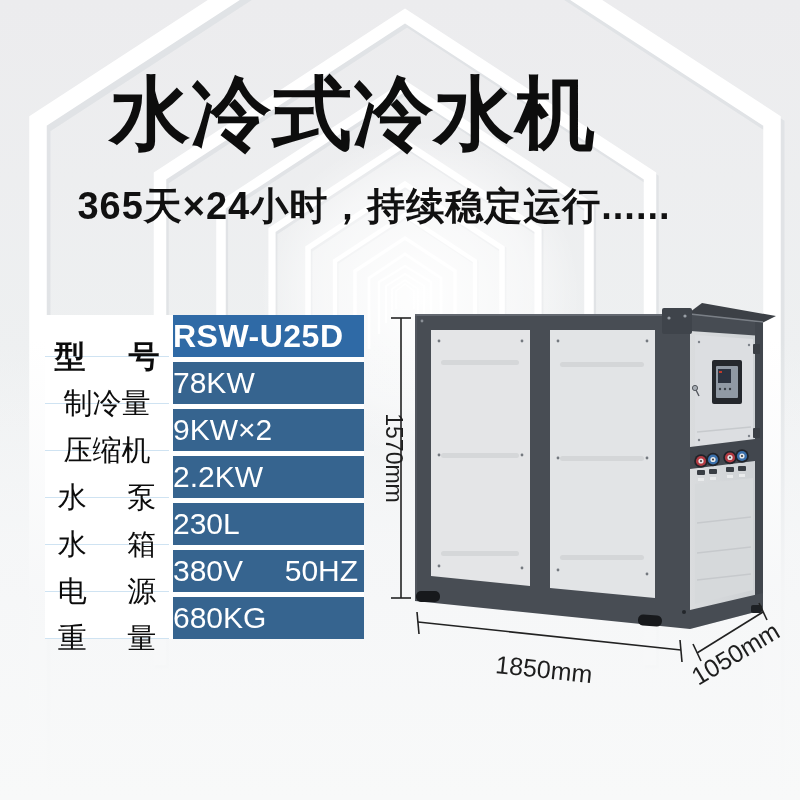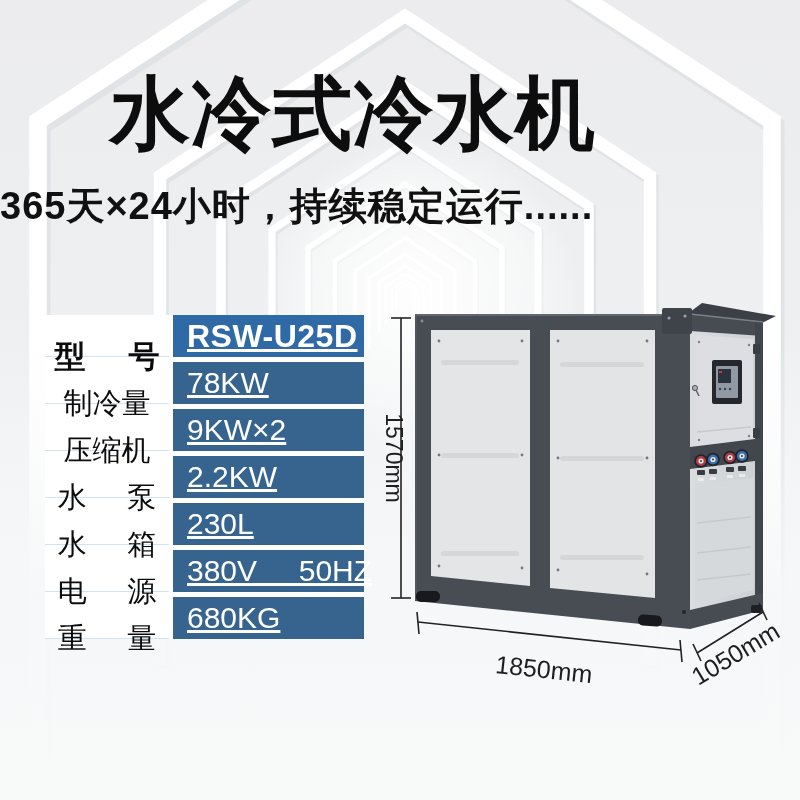--- a/index.html
+++ b/index.html
@@ -8,36 +8,36 @@
     background:linear-gradient(180deg,#ececee 0%,#eef0f1 45%,#f6f7f8 80%,#f8f9f9 100%);
     font-family:"Liberation Sans","DejaVu Sans",sans-serif;
   }
   .bg-svg,.machine-svg{position:absolute;left:0;top:0;width:800px;height:800px;display:block;}
   .page-title{
     position:absolute;left:0;top:70px;width:706px;text-align:center;
     font-size:80px;font-weight:bold;color:#0d0d0d;letter-spacing:1px;line-height:1.1;
     white-space:pre;
   }
   .page-subtitle{
-    position:absolute;left:0;top:181px;width:748px;text-align:left;
+    position:absolute;left:0;top:181px;width:748px;text-align:center;
     font-size:38px;font-weight:bold;color:#111;letter-spacing:1px;white-space:pre;
   }
   .spec-table{
     position:absolute;left:45px;top:315px;
     display:grid;grid-template-columns:124px 191px;grid-auto-rows:42px;
     gap:5px 4px;background:#ffffff;
   }
   .spec-row{display:contents;}
   .spec-label{
     background:#cfe3f2;color:#0c0c0c;font-size:29px;
     display:flex;align-items:center;justify-content:center;white-space:pre;margin-top:41px;
   }
   .spec-value{
     background:#36648f;color:#ffffff;font-size:30px;
-    display:flex;align-items:center;padding-left:14px;white-space:pre;box-sizing:border-box;text-decoration:underline;
+    display:flex;align-items:center;white-space:pre;box-sizing:border-box;
   }
   .spec-row-first .spec-label{font-weight:bold;font-size:31px;}
   .spec-row-first .spec-value{background:#2f6aa6;font-weight:bold;font-size:32px;letter-spacing:.5px;}
   .machine-svg text{
     font-family:"Liberation Sans","DejaVu Sans",sans-serif;
     fill:#1e1e1e;
   }
 </style>
 </head>
 <body>

